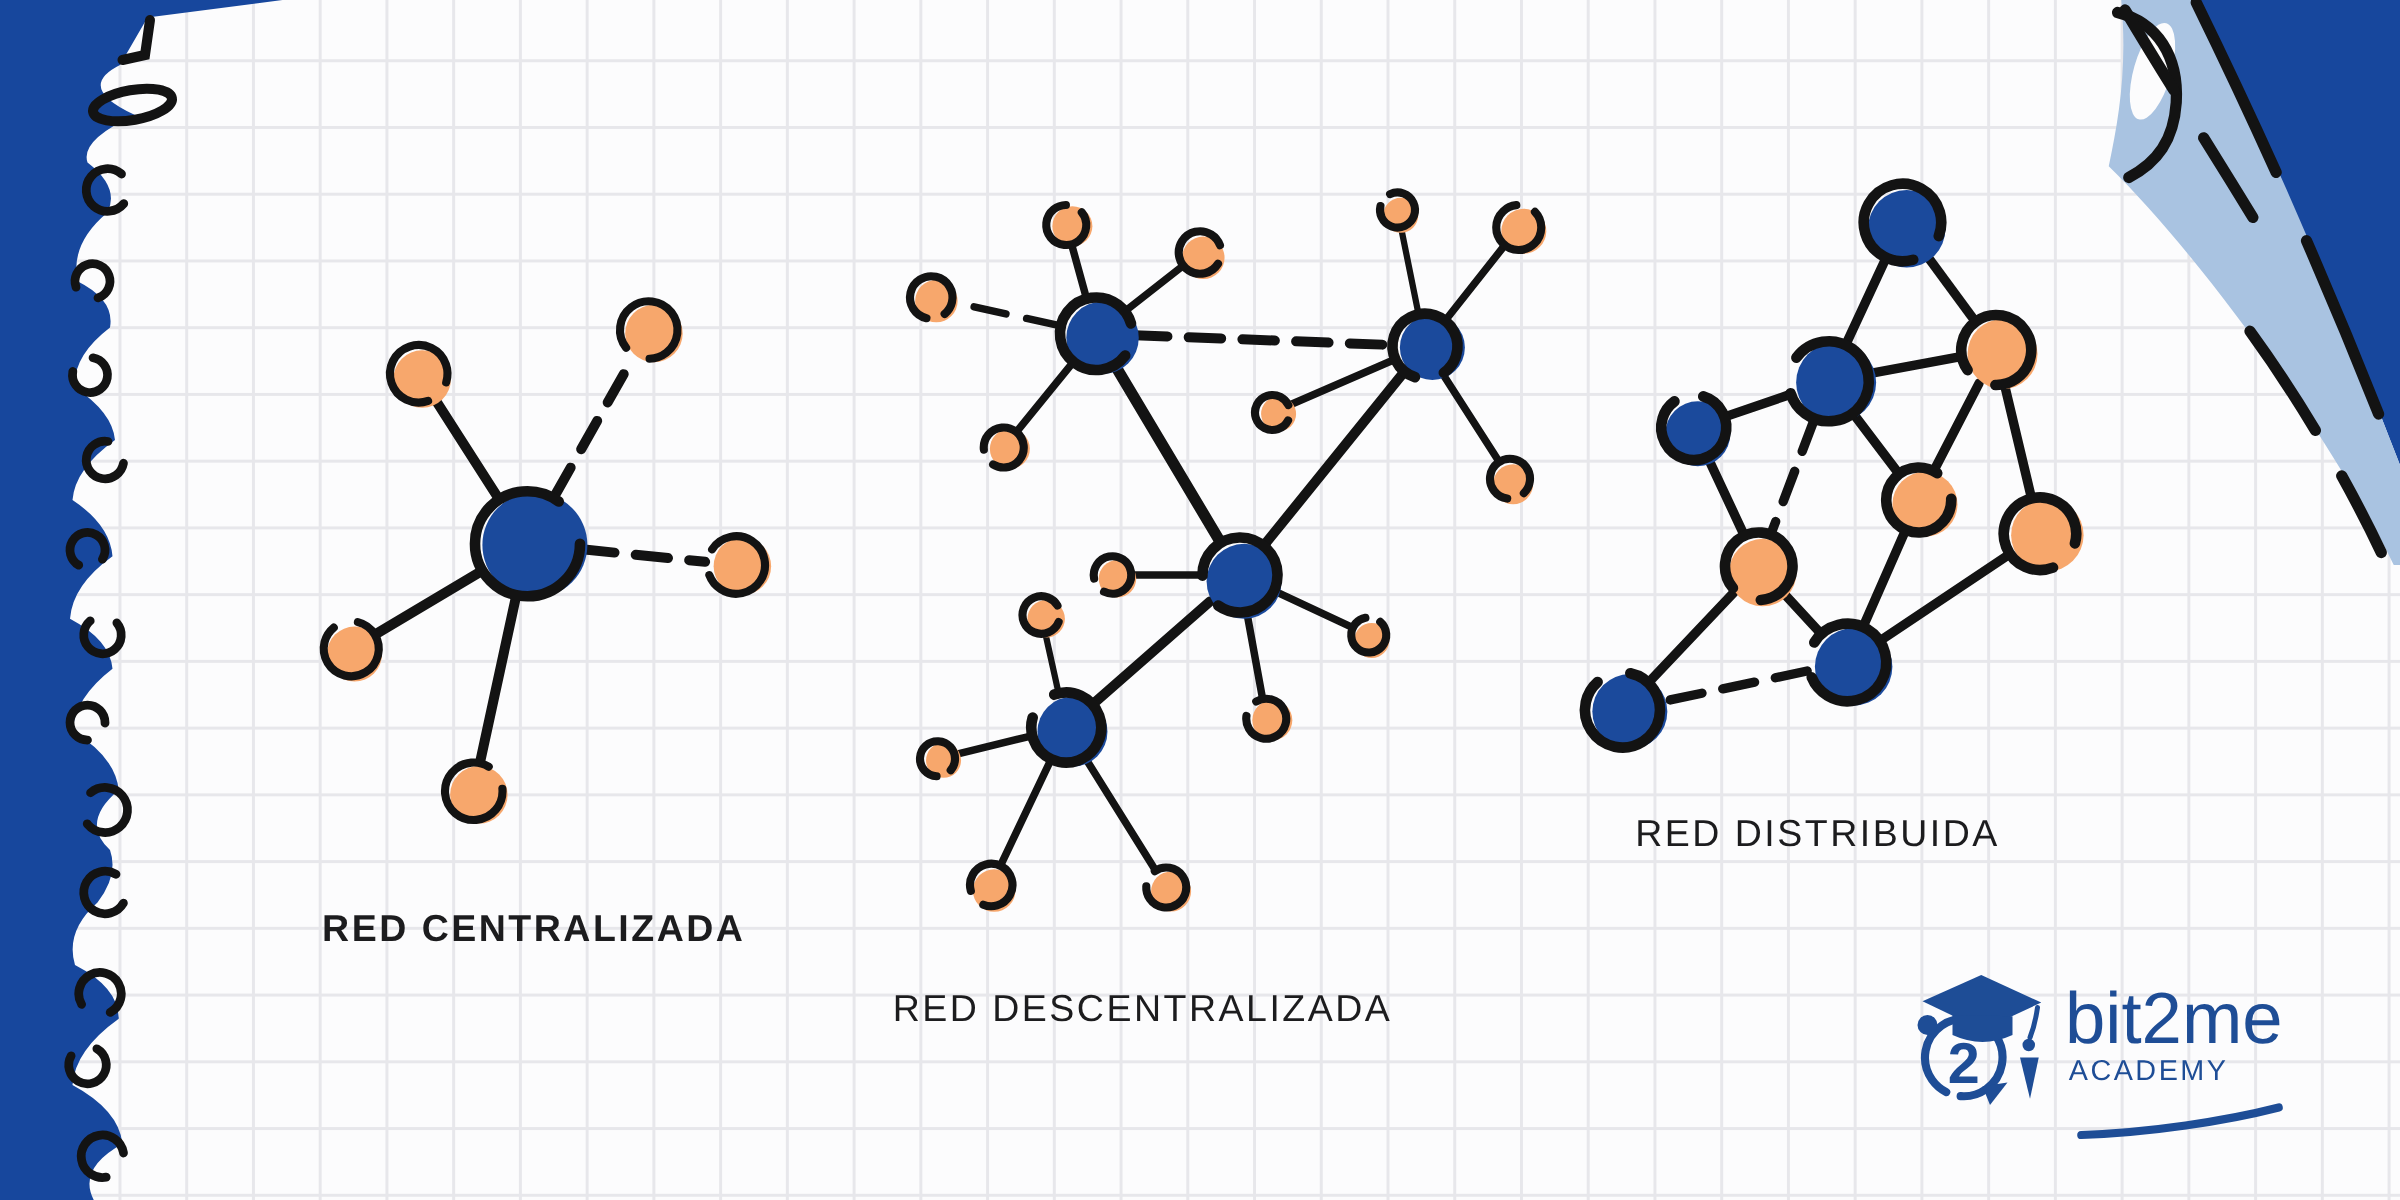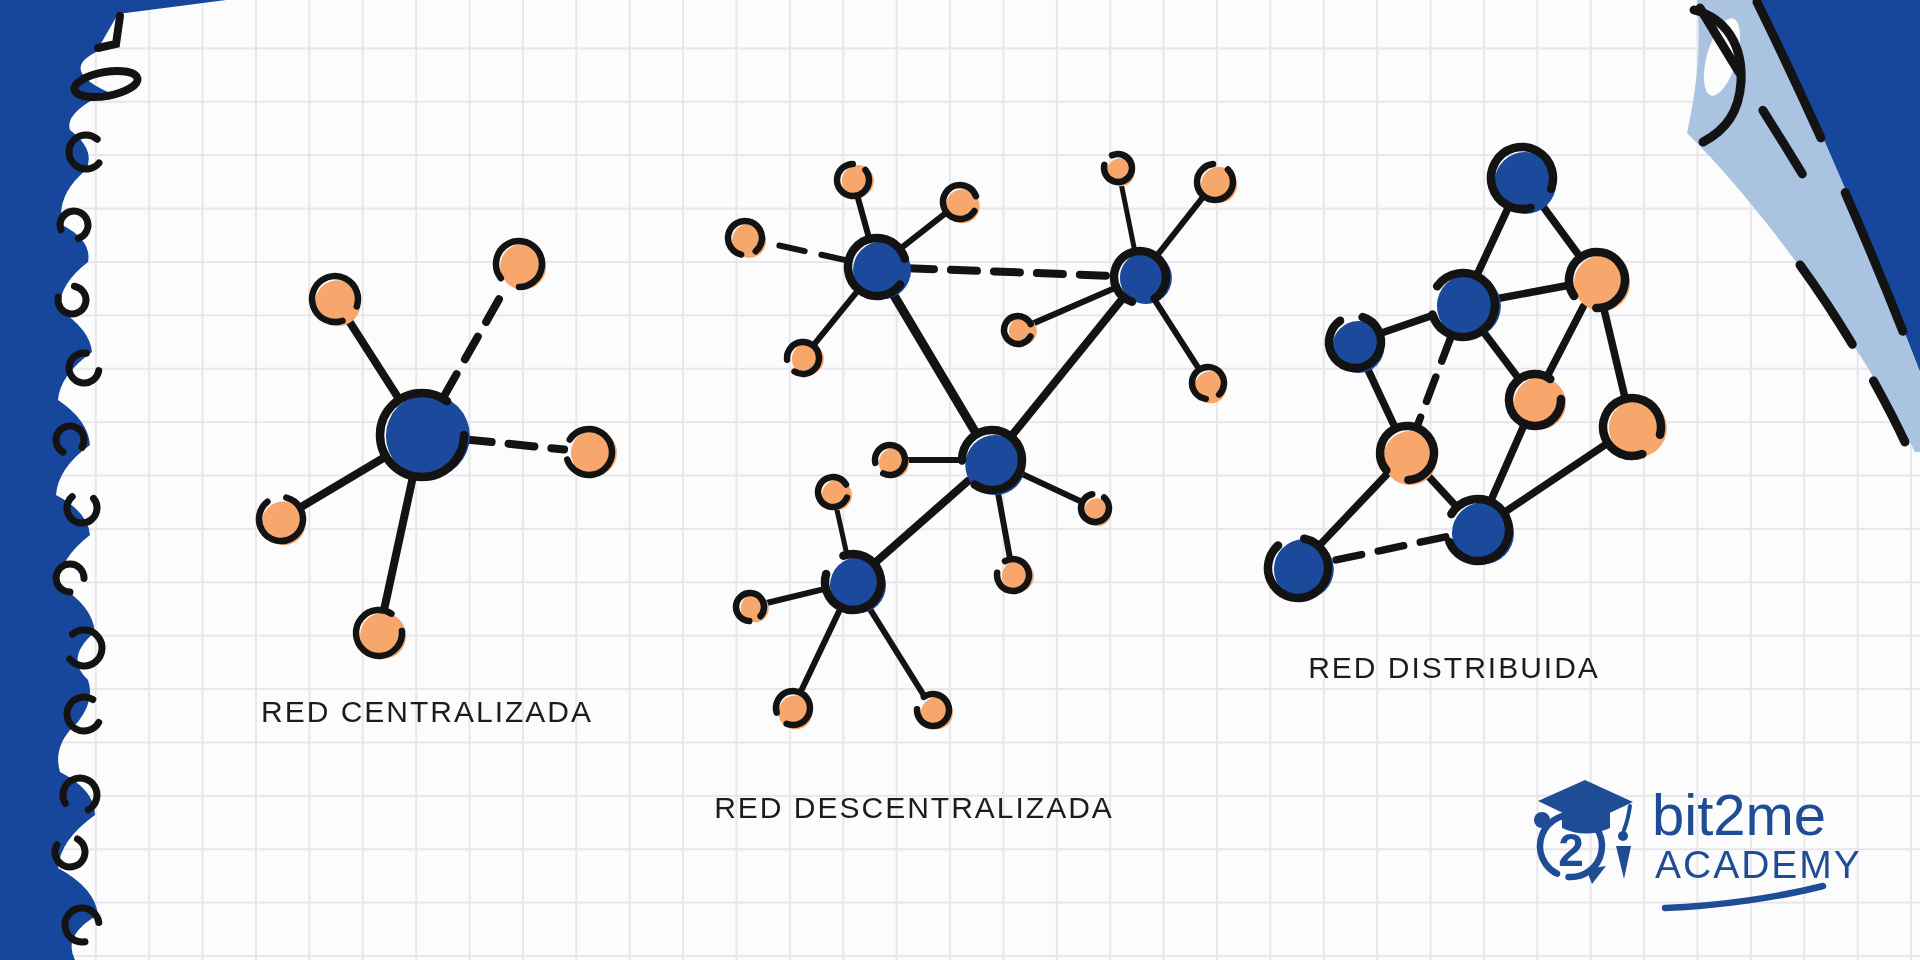--- a/index.html
+++ b/index.html
@@ -18,21 +18,21 @@
     position:absolute;transform:translate(-50%,-50%);
     font-size:30px;font-weight:500;letter-spacing:2px;
     color:#1c1c1e;white-space:nowrap;
   }
   .logo-brand{
     position:absolute;left:1652px;top:786px;
     font-size:58px;font-weight:normal;color:#1e4d96;line-height:1;letter-spacing:0px;
   }
   .logo-sub{
     position:absolute;left:1655px;top:845px;
-    font-size:39px;font-weight:400;color:#1e4d96;line-height:1;letter-spacing:2px;
+    font-size:23px;font-weight:400;color:#1e4d96;line-height:1;letter-spacing:2px;
   }
   .logo-badge{
     position:absolute;left:1571px;top:850px;transform:translate(-50%,-50%);
     font-size:46px;font-weight:bold;color:#1e4d96;line-height:1;
   }
 </style>
 </head>
 <body>
 
 <div class="stage">
@@ -201,21 +201,21 @@
       <polygon points="1586,869 1606,866 1592,884" fill="#1e4d96"></polygon>
       <polygon points="1538,801 1585,780 1633,802 1586,824" fill="#1e4d96"></polygon>
       <path d="M1562,812 L1562,828 Q1586,839 1610,828 L1610,813 Z" fill="#1e4d96"></path>
       <path d="M1630,806 Q1628,820 1624,830" fill="none" stroke="#1e4d96" stroke-width="4" stroke-linecap="round"></path>
       <circle cx="1623" cy="836" r="5" fill="#1e4d96"></circle>
       <polygon points="1616,846 1631,846 1624,879" fill="#1e4d96"></polygon>
       <path d="M1665,908 C1720,906 1780,897 1823,886" fill="none" stroke="#1e4d96" stroke-width="6.5" stroke-linecap="round"></path>
     </g>
   </svg>
 
-  <div class="net-label" style="left: 427px; top: 712px;">RED CENTRALIZADA</div>
+  <div class="net-label" style="left: 427px; top: 744px; font-weight: bold;">RED CENTRALIZADA</div>
   <div class="net-label" style="left: 914px; top: 808px;">RED DESCENTRALIZADA</div>
   <div class="net-label" style="left: 1454px; top: 668px;">RED DISTRIBUIDA</div>
 
   <div>
     <div class="logo-badge">2</div>
     <div class="logo-brand">bit2me</div>
     <div class="logo-sub">ACADEMY</div>
   </div>
 
 </div>

